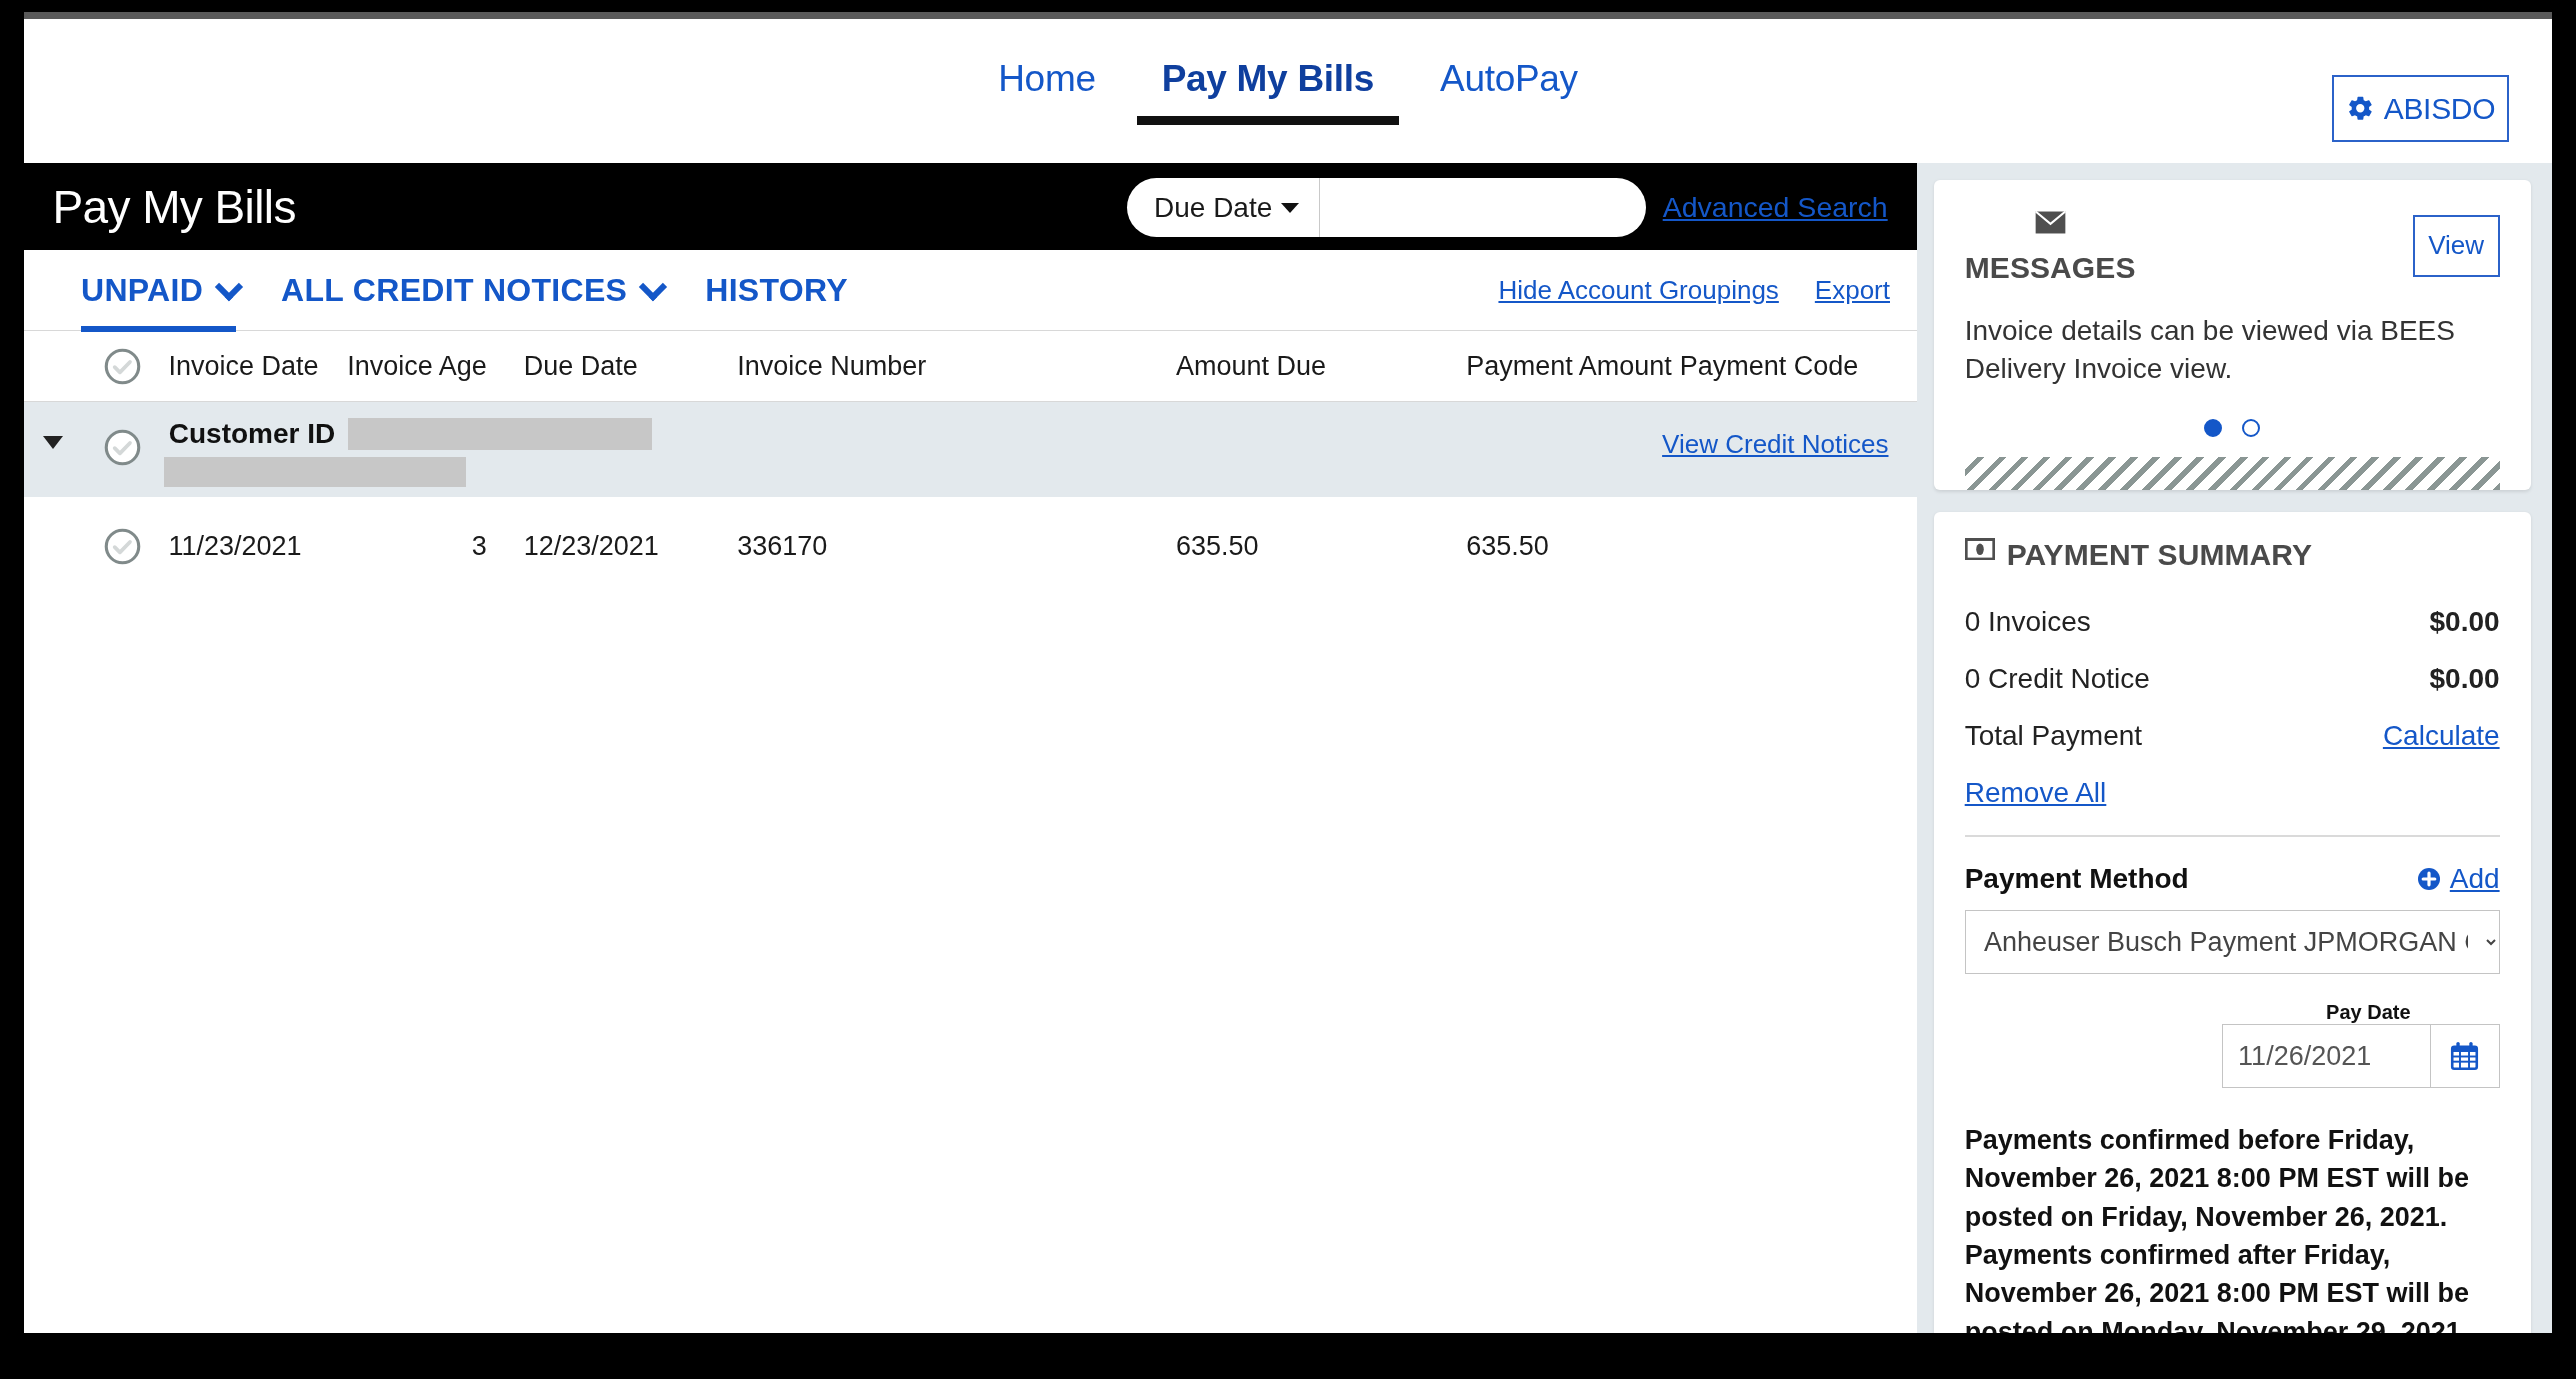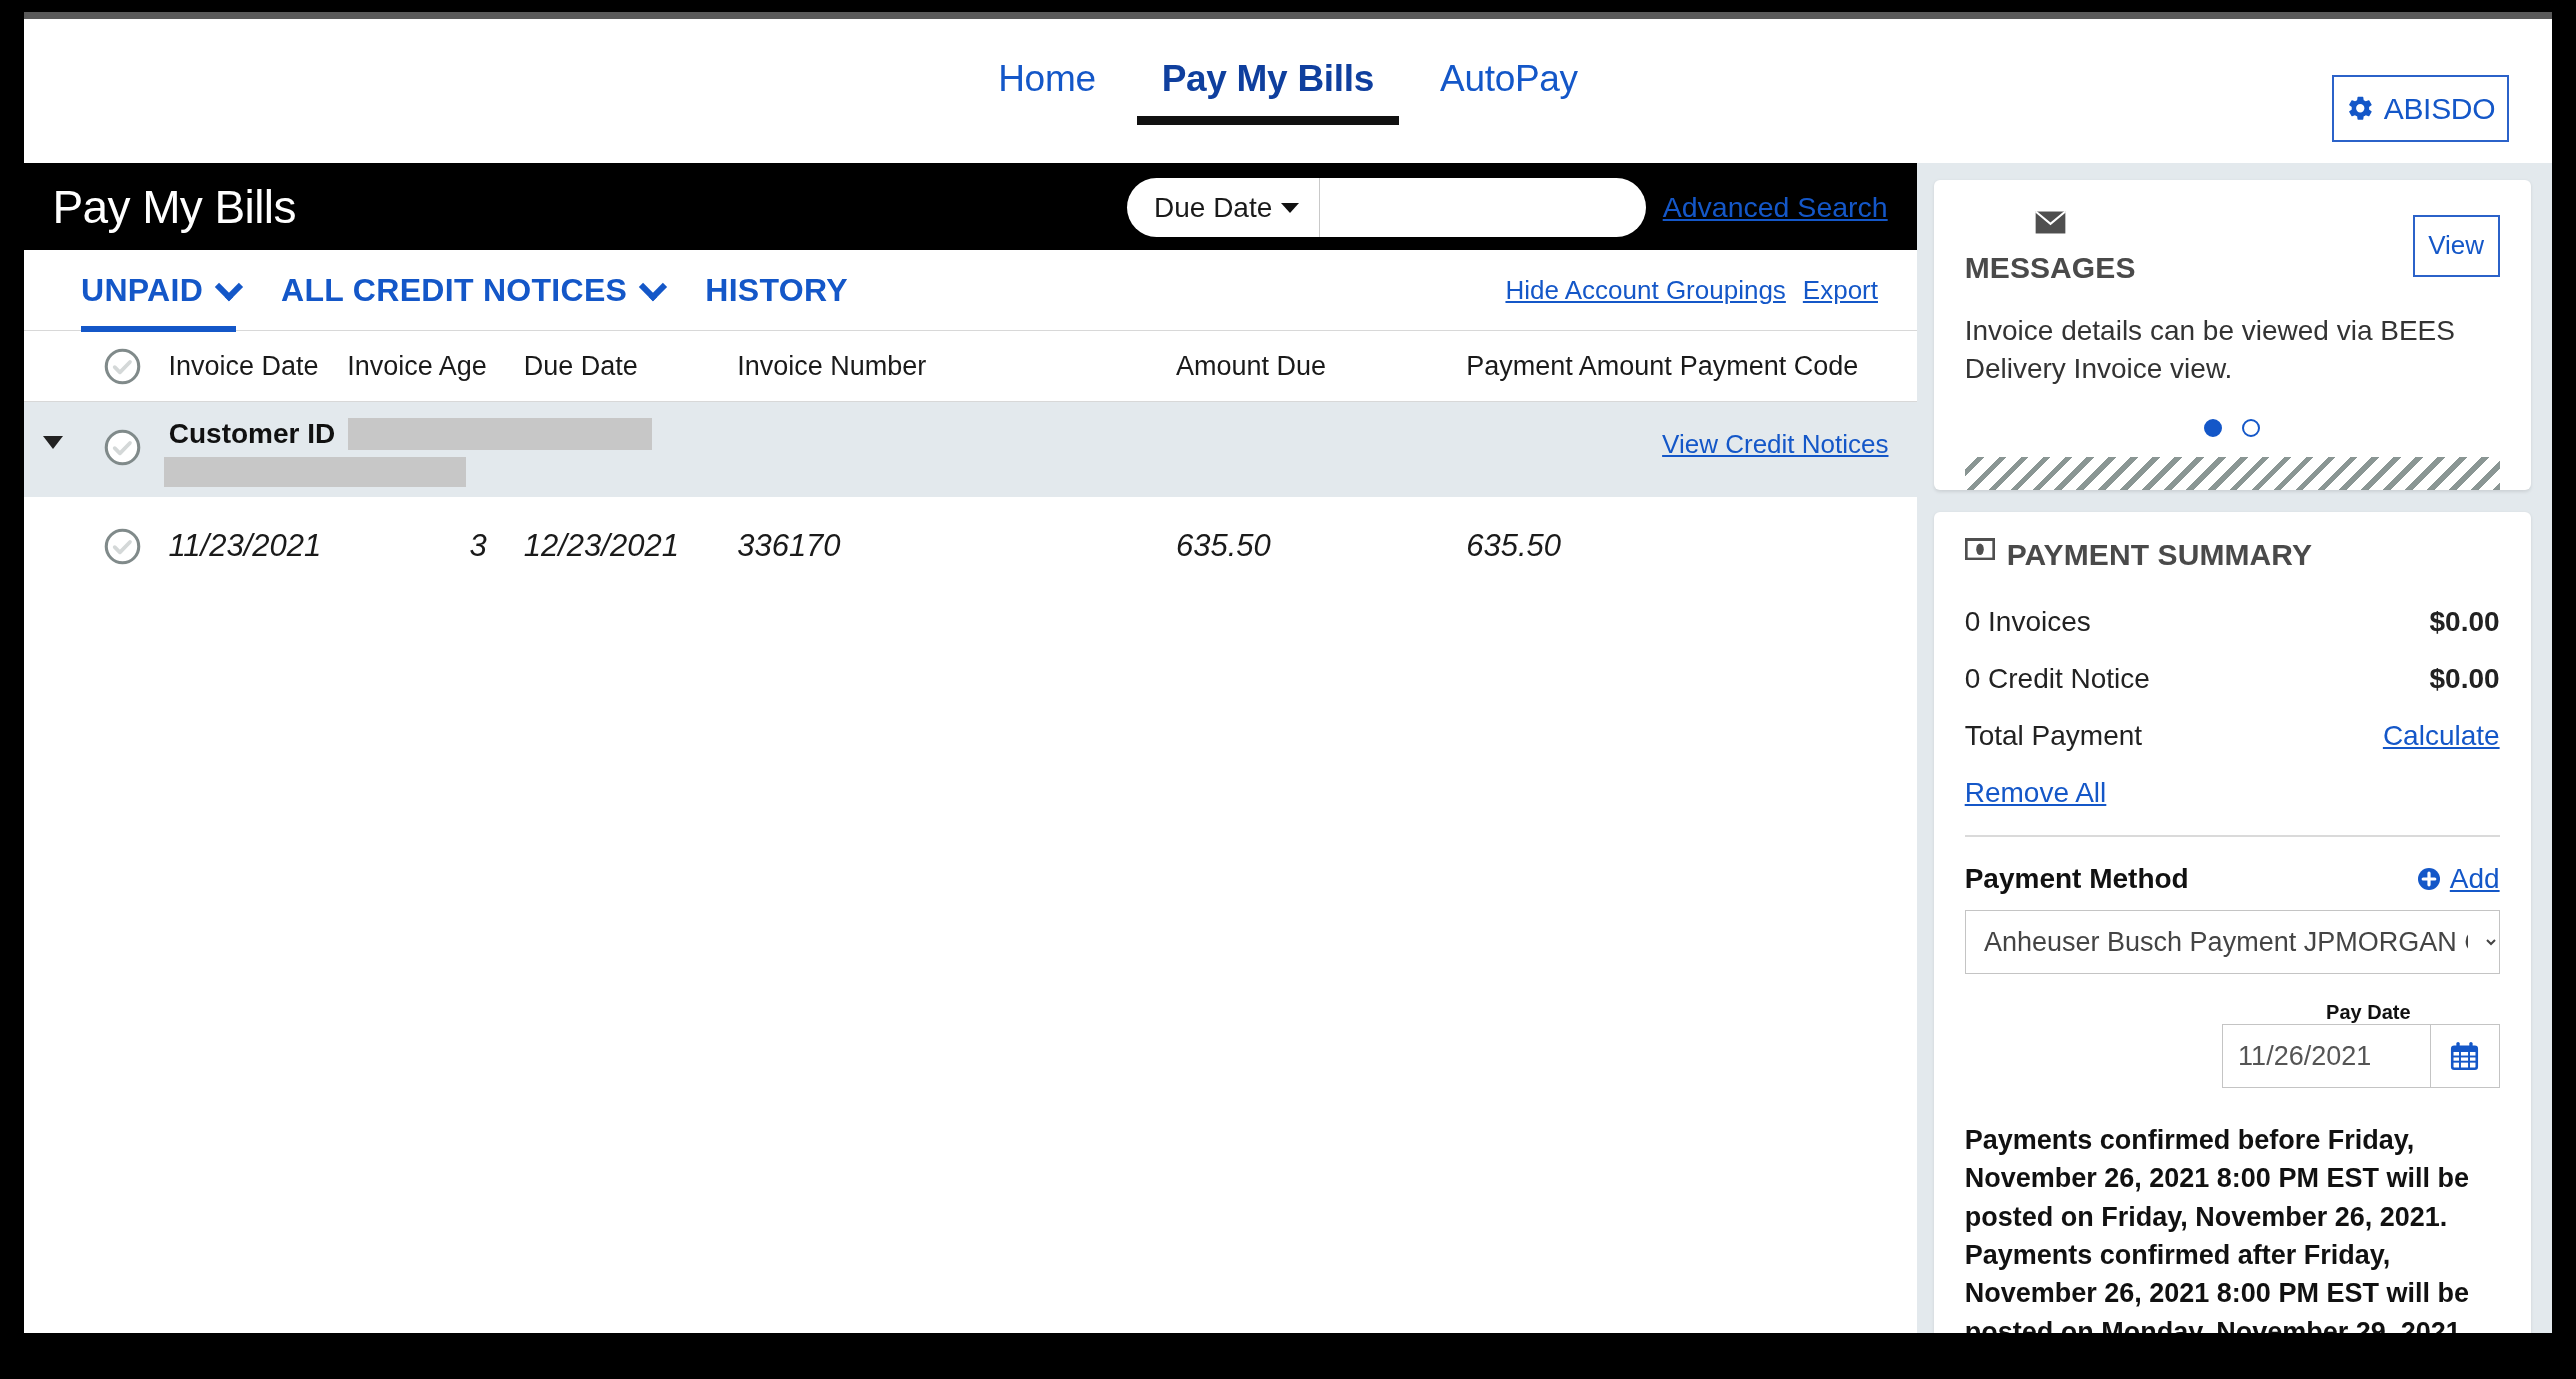--- a/index.html
+++ b/index.html
@@ -159,22 +159,22 @@
     background: #1457c8;
   }
   .chev {
     width: 20px; height: 20px;
     border-right: 6px solid #1457c8;
     border-bottom: 6px solid #1457c8;
     transform: rotate(45deg) translateY(-4.2px);
   }
   .tabs-right {
     position: absolute;
-    right: 39px;
-    display: flex; gap: 17px; align-items: center;
+    right: 27px;
+    display: flex; gap: 36px; align-items: center;
   }
   .tabs-right a {
     font-size: 26px; color: #1457c8;
     text-decoration: underline; cursor: pointer;
     white-space: nowrap;
   }
 
   
   .tbl { width: 100%; }
   .tbl-head {
@@ -191,23 +191,22 @@
     align-items: flex-start;
     background: #e3e9ed;
     min-height: 95px;
     padding-top: 15.5px;
     position: relative;
   }
   .data-row {
     display: flex;
     align-items: center;
     height: 98px;
-    font-size: 31px;
+    font-size: 27px;
     color: #1a1a1a;
-    font-style: italic;
   }
 
   .c-tri   { width: 57px;  display:flex; justify-content:center; align-items:flex-start; padding-top: 18px;}
   .c-chk   { width: 83px; display:flex; justify-content:center; }
   .c-idate { width: 183px; padding-left: 4.8px; }
   .c-iage  { width: 178px; text-align: right; padding-right: 37px;}
   .c-ddate { width: 214px; }
   .c-inum  { width: 440px; }
   .c-amt   { width: 291px; text-align: left; padding-right: 28.5px;}
   .c-pamt  { width: 214px; }

